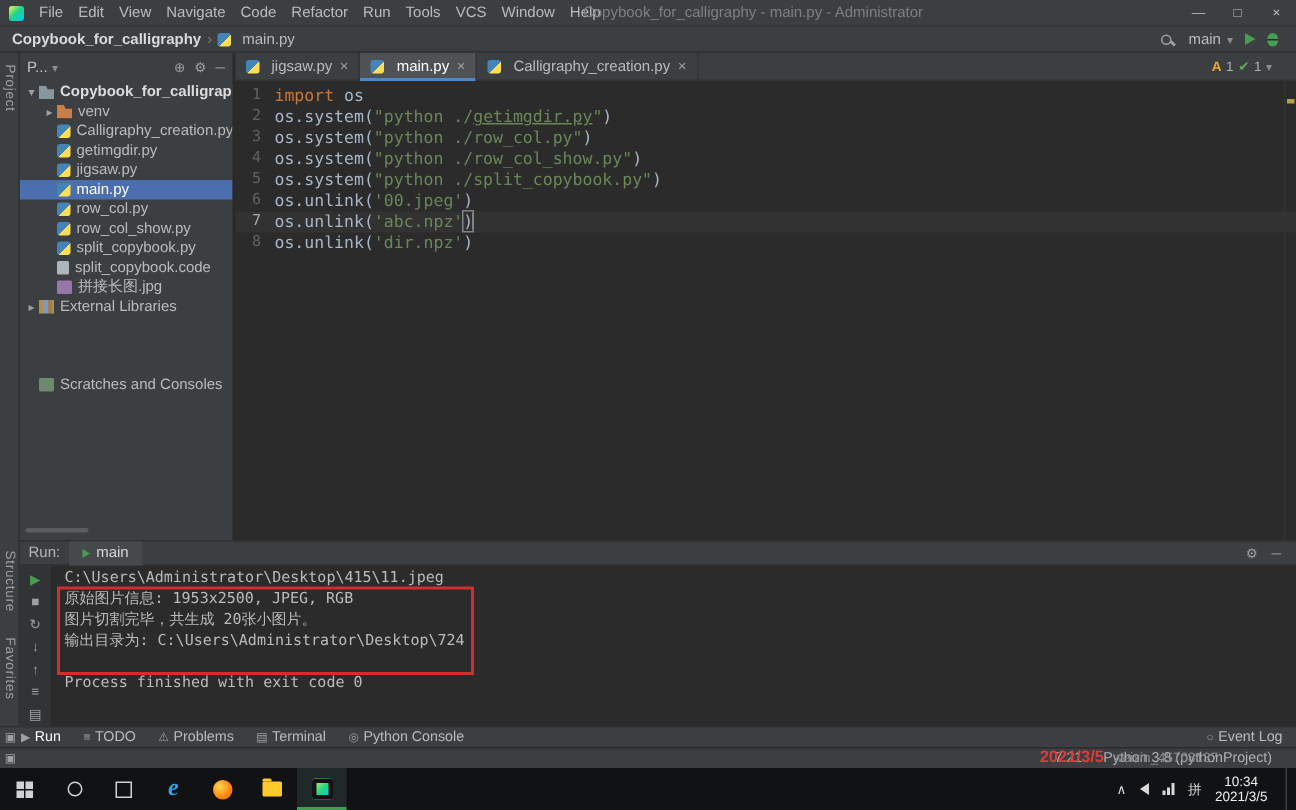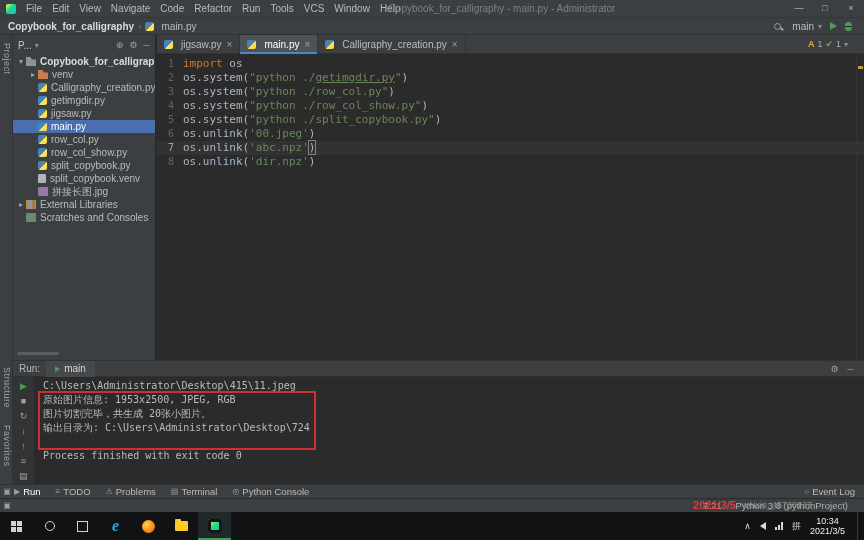--- a/index.html
+++ b/index.html
@@ -224,33 +224,33 @@
           <span class="tlab">row_col_show.py</span>
         </div>
         <div class="trow" style="padding-left: 15px;">
           <span class="arrow"></span>
           <span class="fico python"></span>
           <span class="tlab">split_copybook.py</span>
         </div>
         <div class="trow" style="padding-left: 15px;">
           <span class="arrow"></span>
           <span class="fico file"></span>
-          <span class="tlab">split_copybook.venv</span>
+          <span class="tlab">split_copybook.code</span>
         </div>
         <div class="trow" style="padding-left: 15px;">
           <span class="arrow"></span>
           <span class="fico image"></span>
           <span class="tlab">拼接长图.jpg</span>
         </div>
         <div class="trow" style="padding-left: 3px;">
           <span class="arrow">▸</span>
           <span class="fico library"></span>
           <span class="tlab">External Libraries</span>
         </div>
-        <div class="trow" style="padding-left: 3px;">
+        <div class="trow" style="padding-left: 3px; margin-top: 39px;">
           <span class="arrow"></span>
           <span class="fico scratch"></span>
           <span class="tlab">Scratches and Consoles</span>
         </div>
       </div>
     <div class="hthumb"></div>
   </div>
 
   <div class="editorwrap">
     <div class="tabs" id="tabs">

